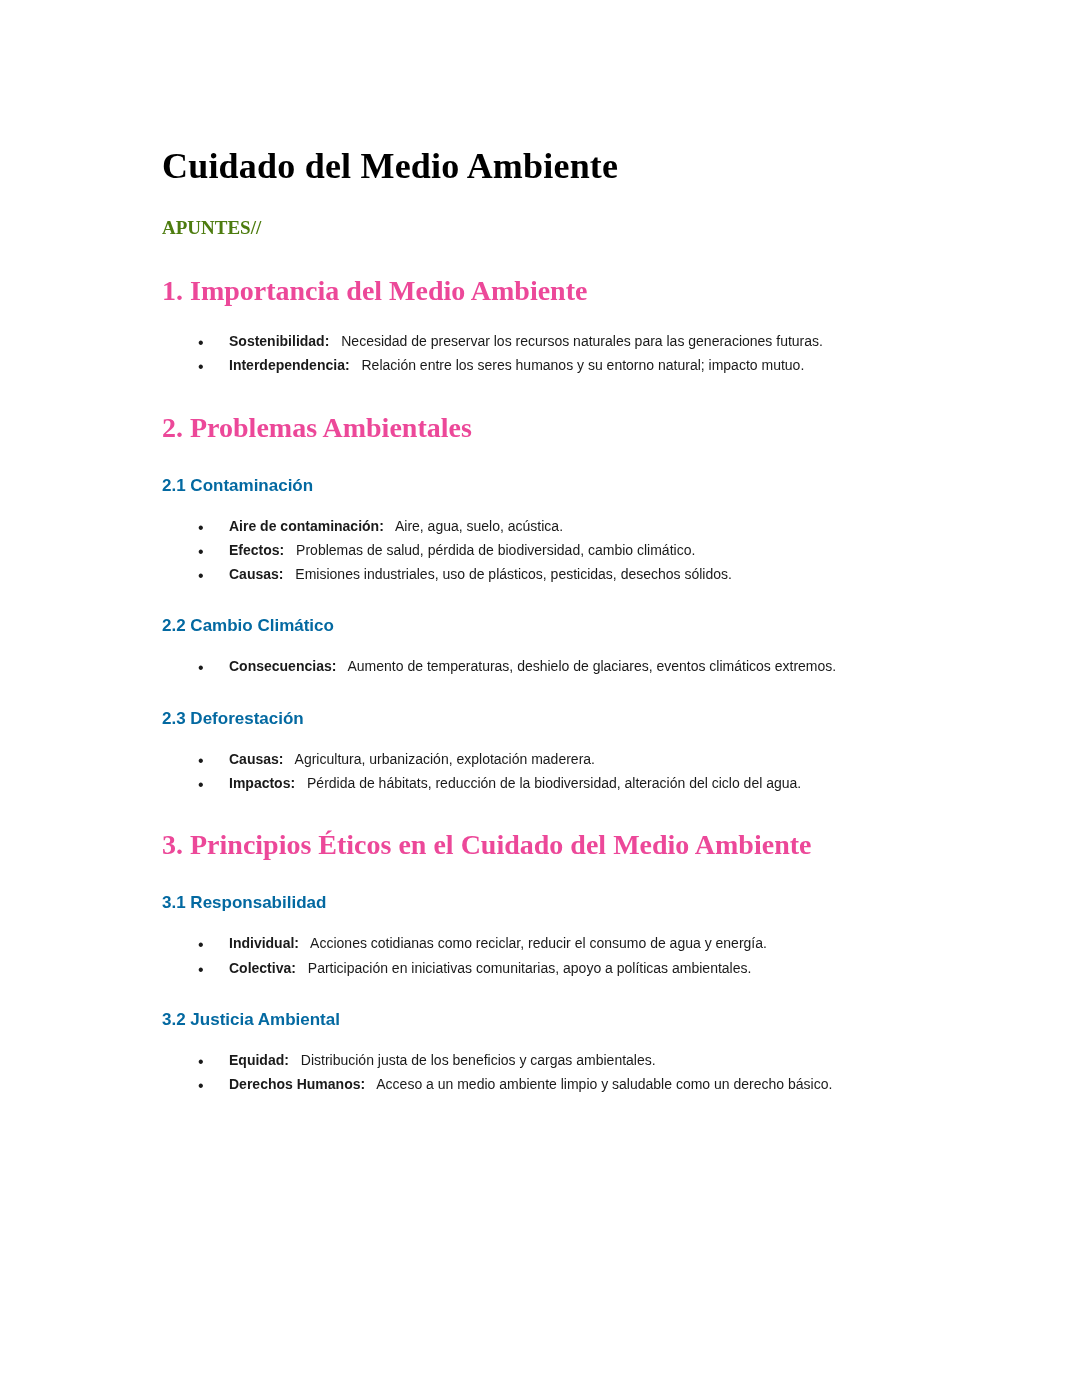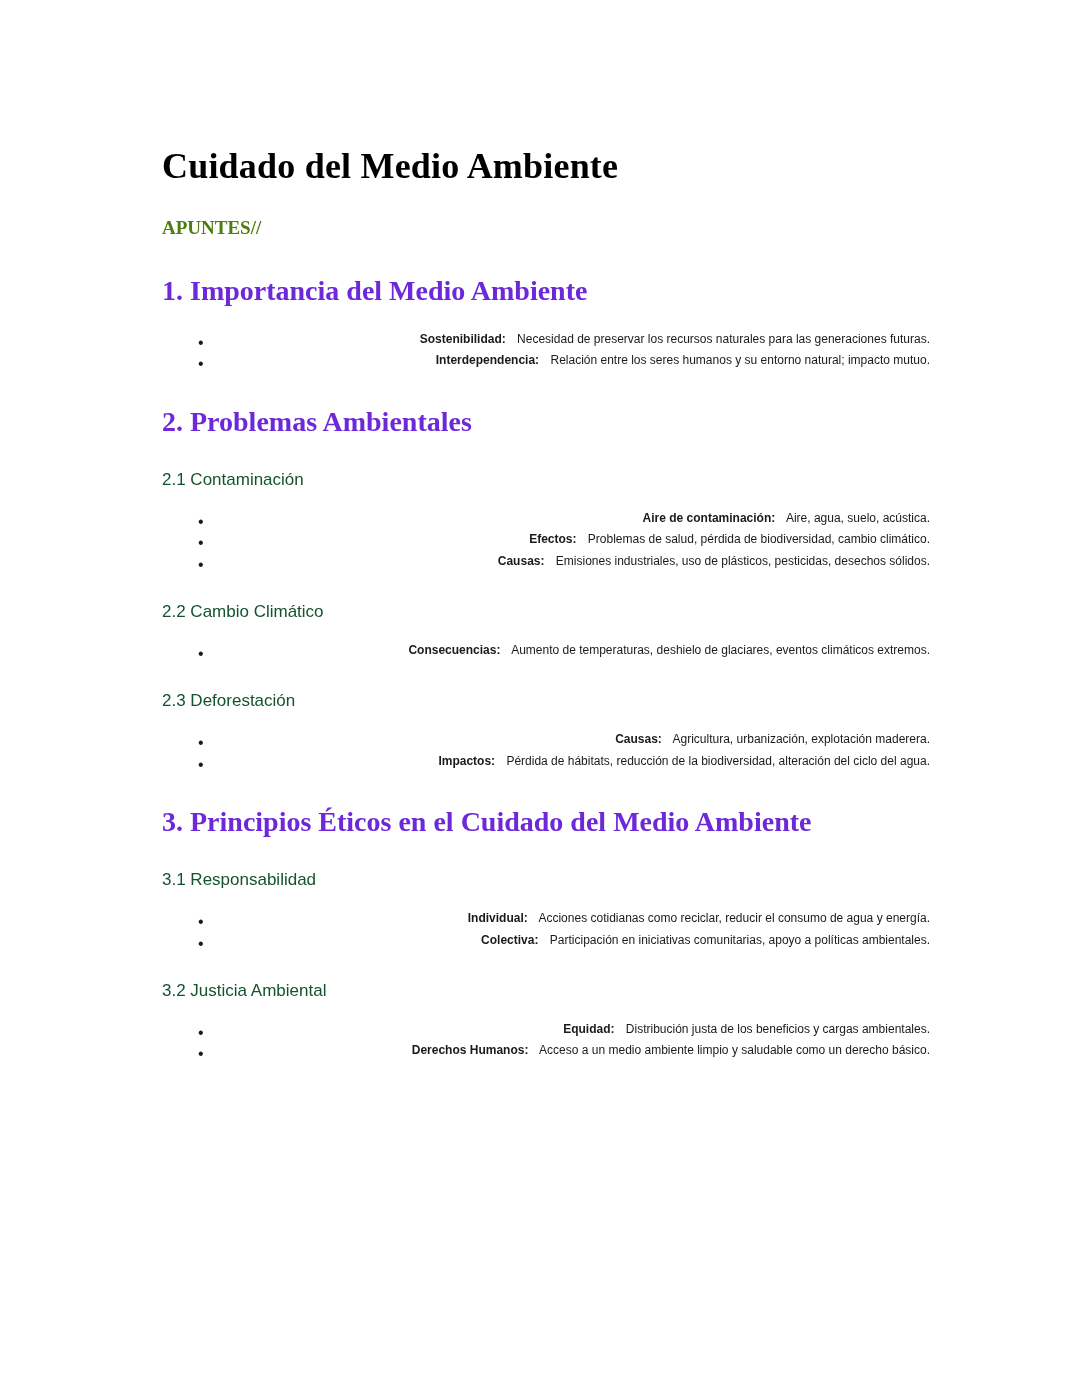--- a/index.html
+++ b/index.html
@@ -27,44 +27,43 @@
     font-family: "Liberation Serif", serif;
     font-size: 19px;
     font-weight: bold;
     color: #4d7c0f;
     margin-bottom: 34px;
   }
   .section-heading {
     font-family: "Liberation Serif", serif;
     font-size: 28px;
     font-weight: bold;
-    color: #6d28d9;
+    color: #ec4899;
     margin-top: 36px;
     margin-bottom: 24px;
   }
   .subheading {
     font-size: 17px;
-    font-weight: normal;
-    color: #14532d;
+    font-weight: bold;
+    color: #0369a1;
     margin-top: 32px;
     margin-bottom: 20px;
   }
   ul.bullets {
     list-style: none;
     margin: 16px 0 12px 0;
     width: 780px;
   }
   ul.bullets li {
     position: relative;
     padding-left: 63px;
-    font-size: 12px;
+    font-size: 14px;
     line-height: 1.45;
     margin-bottom: 3px;
     color: #1a1a1a;
-    text-align: right;
   }
   ul.bullets li::before {
     content: "\2022";
     position: absolute;
     left: 36px;
     top: 0;
     font-size: 16px;
     color: #1a1a1a;
   }
   .b { font-weight: bold; }

